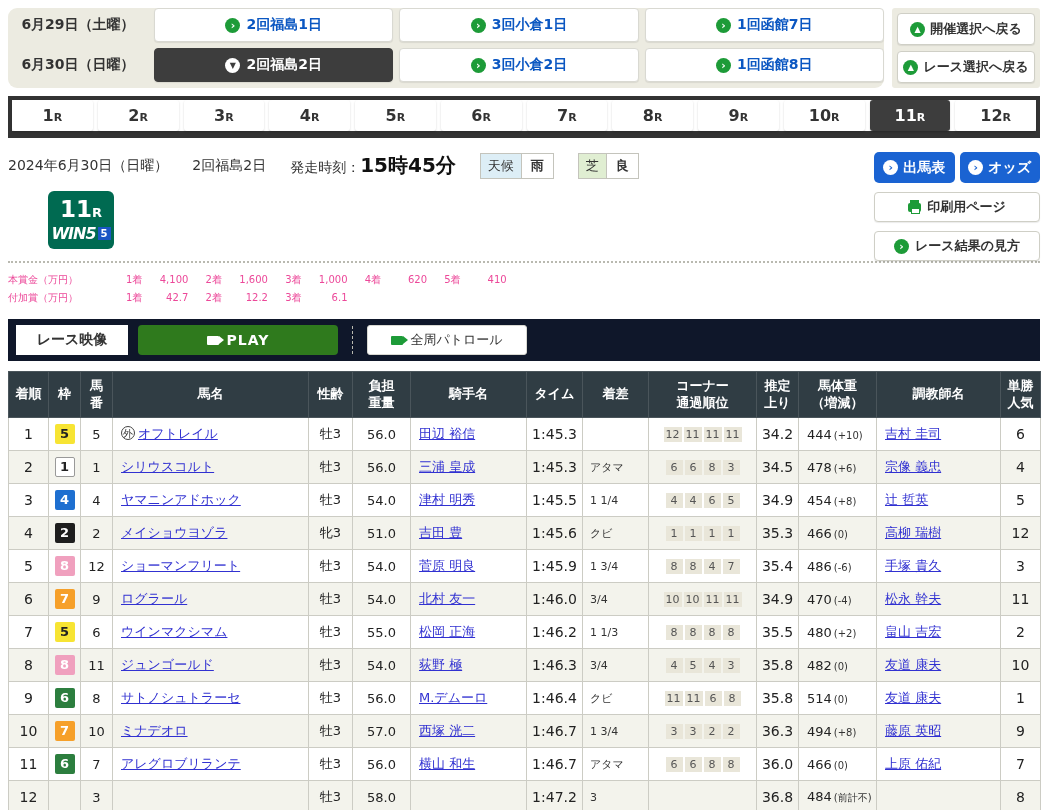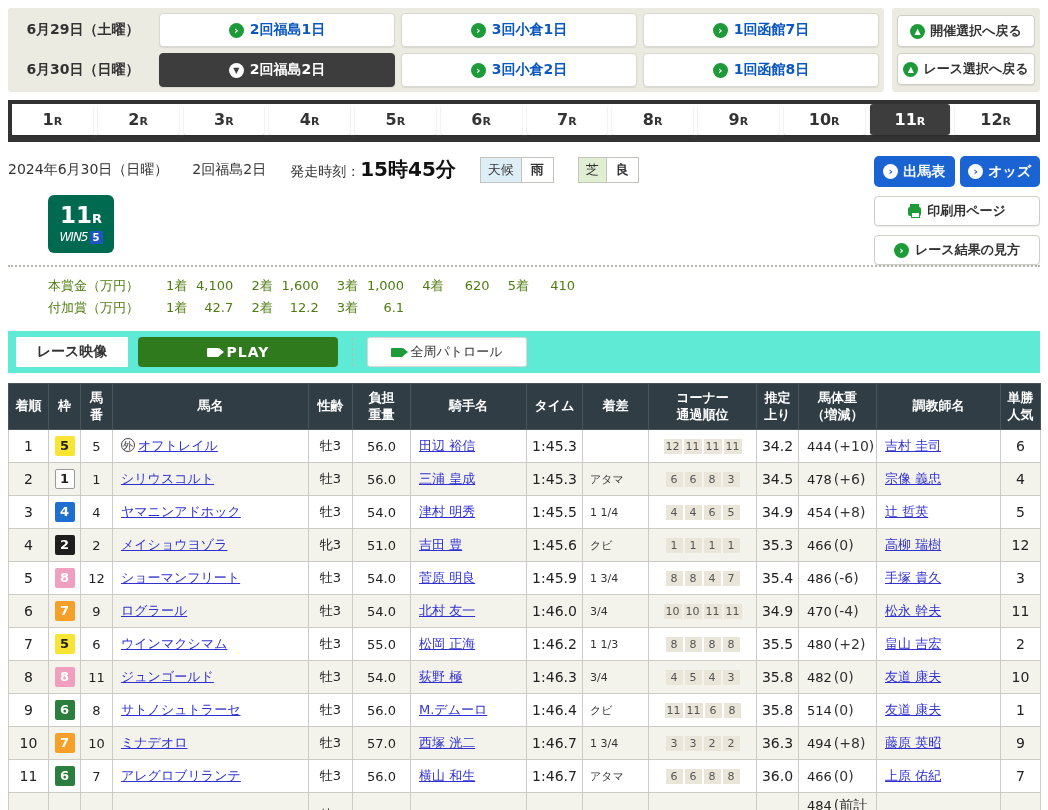--- a/index.html
+++ b/index.html
@@ -2,21 +2,21 @@
 <html lang="ja"><head>
 <meta charset="utf-8">
 <style>
   * { box-sizing: border-box; margin: 0; padding: 0; }
   html,body { width:1048px; height:810px; overflow:hidden; background:#fff;
     font-family:"DejaVu Sans","Liberation Sans",sans-serif; color:#333; }
   .page { width:1048px; padding:8px; }
 
   
   .topnav { display:flex; gap:8px; }
-  .nav-main { flex:1; background:#ecebe1; padding:5px; border-radius:3px; }
+  .nav-main { flex:1; background:#ecebe1; border-radius:9px; }
   .nav-side { width:148px; background:#ecebe1; padding:5px; border-radius:3px;
     display:flex; flex-direction:column; gap:6px; justify-content:center; }
   .nav-row { display:flex; gap:6px; align-items:stretch; }
   .nav-row + .nav-row { margin-top:6px; }
   .date-cell { width:140px; display:flex; align-items:center; justify-content:center;
     font-weight:bold; font-size:14px; color:#333; }
   .meet-btn { flex:1; background:#fff; border:1px solid #d9d9d2; border-radius:4px;
     height:34px; display:flex; align-items:center; justify-content:center; gap:6px;
     font-size:14px; font-weight:bold; color:#0b57c2; cursor:pointer; box-shadow:0 1px 1px rgba(0,0,0,.08); }
   .meet-btn.selected { background:#3d3d3d; border-color:#3d3d3d; color:#fff; }
@@ -49,32 +49,32 @@
   .badge-pair .bp-value { padding:3px 9px; background:#fff; border-left:1px solid #c4c4bc; font-weight:bold; }
   .bp-blue { background:#ddeef6; }
   .bp-green { background:#e0eed2; }
 
   .rh-title-row { display:flex; gap:12px; margin-top:12px;margin-left:40px; }
   .rn-badge { width:66px; height:58px; background:#006a51; border-radius:6px; color:#fff;
     display:flex; flex-direction:column; align-items:center; justify-content:center; flex:none; }
   .rn-top { font-size:23px; font-weight:bold; line-height:1; }
   .rn-top .rn-r { font-size:13px; }
   .rn-win5 { display:flex; align-items:center; gap:2px; margin-top:3px; }
-  .win5-text { font-style:italic; font-weight:normal; font-size:12px; letter-spacing:-1px; }
+  .win5-text { font-style:italic; font-weight:bold; font-size:16px; letter-spacing:-1px; }
   .win5-num { background:#1b56c4; color:#fff; font-size:10px; font-weight:bold;
     width:13px; height:13px; display:inline-flex; align-items:center; justify-content:center; }
   .rh-title-main { display:flex; align-items:center; gap:10px; }
   .rh-round { font-size:15px; font-weight:bold; }
   .rh-race-name { font-size:25px; font-weight:bold; color:#222; letter-spacing:1px; }
   .grade-badge { background:#1f9427; color:#fff; font-weight:bold; font-size:14px;
     padding:2px 9px; border-radius:3px; }
   .rh-conditions { margin-top:8px; font-size:14px; color:#333; }
   .rh-course-val { font-size:20px; font-weight:bold; color:#111; }
   .dotted-sep { border:none; border-top:2px dotted #b9b9b0; margin:12px 0 10px; }
-  .prize-line { font-size:13px; color:#4d7c0f; margin-top:4px; display:flex;margin-left:40px; }
+  .prize-line { font-size:10px; color:#ec4899; margin-top:4px; display:flex; }
   .prize-label { width:104px; flex:none; }
   .prize-line .rank { margin-left:14px; }
   .prize-line .val { display:inline-block; width:46px; text-align:right; }
 
   .rh-actions { position:absolute; top:0; right:0; width:166px; display:flex;
     flex-direction:column; gap:9px; }
   .blue-row { display:flex; gap:5px; }
   .blue-btn { flex:1; background:#1a63d2; border-radius:5px; color:#fff; font-weight:bold;
     font-size:14px; height:31px; display:flex; align-items:center; justify-content:center;
     gap:5px; cursor:pointer; }
@@ -91,21 +91,21 @@
     height:4px; background:#fff; border:1px solid #1d9b38; }
 
   
   .cam-icon { position:relative; width:12px; height:9px; background:currentColor;
     border-radius:1px; display:inline-block; flex:none; }
   .cam-icon::after { content:""; position:absolute; right:-5px; top:0.5px;
     border-top:4px solid transparent; border-bottom:4px solid transparent;
     border-left:5px solid currentColor; }
 
   
-  .video-strip { margin-top:14px; background:#5eead4; padding:6px 8px; display:flex;
+  .video-strip { margin-top:14px; background:#0f172a; padding:6px 8px; display:flex;
     align-items:center; gap:10px; }
   .video-label { background:#fff; width:112px; height:30px; display:flex; align-items:center;
     justify-content:center; font-size:14px; font-weight:bold; color:#333; }
   .play-btn { width:200px; height:30px; background:#2f7a1d; border-radius:4px; color:#fff;
     font-weight:bold; font-size:14px; display:flex; align-items:center; justify-content:center;
     gap:8px; cursor:pointer; letter-spacing:1px; }
   .v-divider { width:0; height:28px; border-left:1px dashed #b9b9b0; margin:0 4px; }
   .video-btn { min-width:160px; height:30px; background:#fff; border:1px solid #d9d9d2;
     border-radius:3px; display:flex; align-items:center; justify-content:center; gap:7px;
     font-size:13px; font-weight:normal; color:#333; cursor:pointer; padding:0 14px; }
@@ -133,21 +133,21 @@
   .waku-4 { background:#1e6fd0; color:#fff; }
   .waku-5 { background:#f7e433; color:#222; }
   .waku-6 { background:#2c7e3e; color:#fff; }
   .waku-7 { background:#f6a02a; color:#fff; }
   .waku-8 { background:#f0a0be; color:#fff; }
   .gai-mark { display:inline-block; width:14px; height:14px; line-height:13px; font-size:10px;
     border:1px solid #444; border-radius:50%; text-align:center; margin-right:3px; color:#333;
     vertical-align:1px; }
   .corner-box { display:inline-block; min-width:17px; padding:1px 2px; margin:0 1px;
     background:#e9e6d9; color:#555; font-size:11px; text-align:center; }
-  .hw-change { font-size:14px; color:#333; margin-left:2px; }
+  .hw-change { font-size:10px; color:#333; margin-left:2px; }
 </style>
 </head>
 <body>
 
 <div class="page">
 
   <div class="topnav">
     <div class="nav-main">
       <div class="nav-row">
         <div class="date-cell">6月29日（土曜）</div>

